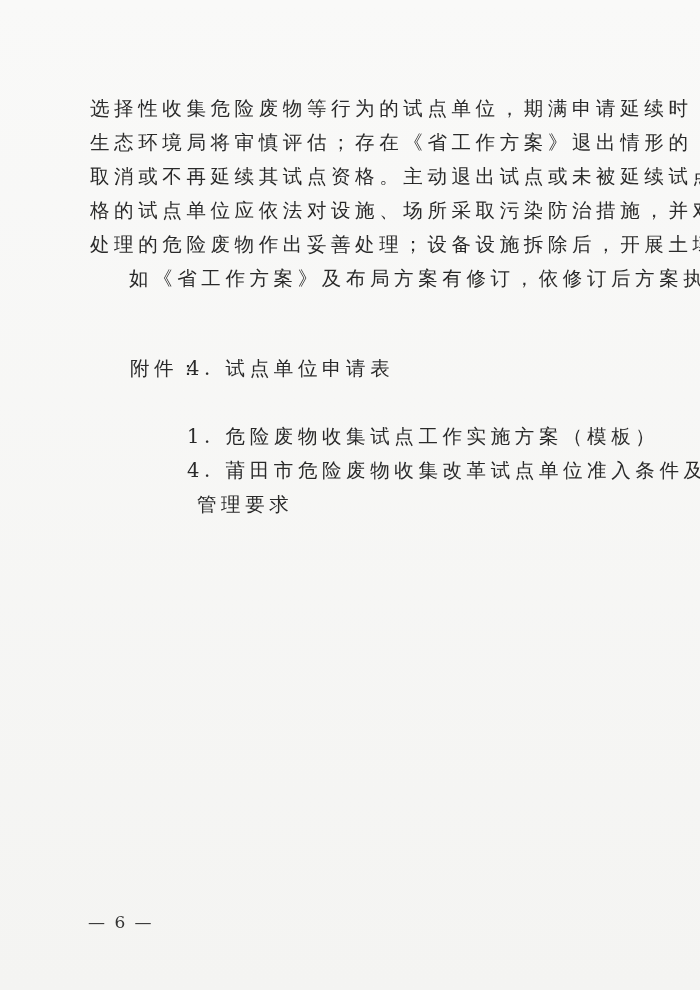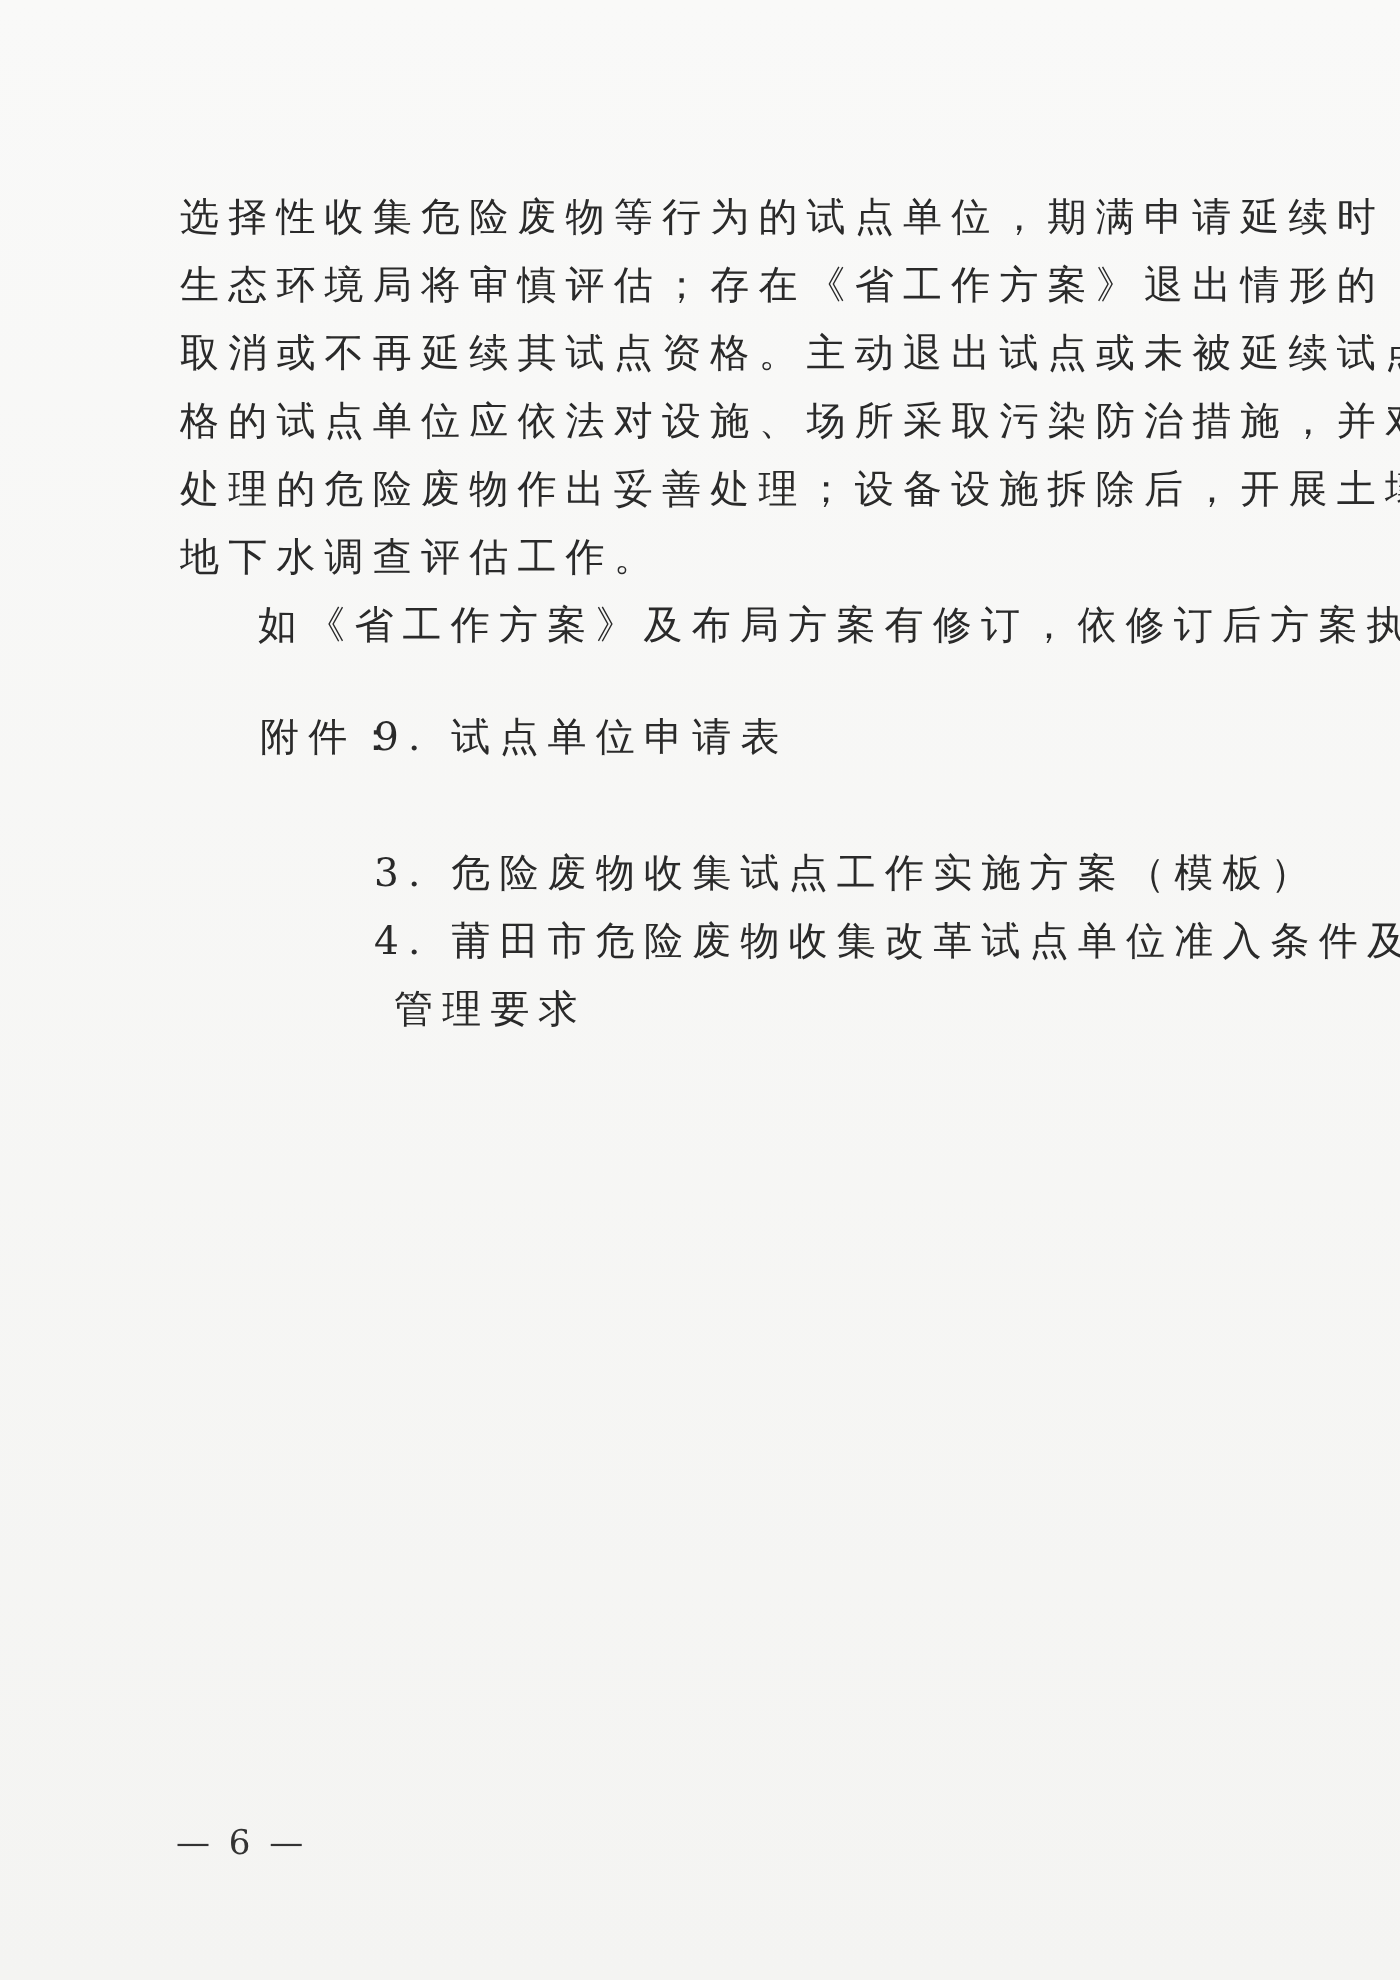--- a/index.html
+++ b/index.html
@@ -51,35 +51,34 @@
 <body>
 
 <div class="page">
 
   <div class="body-text">
     <div class="line">选择性收集危险废物等行为的试点单位，期满申请延续时，市</div>
     <div class="line">生态环境局将审慎评估；存在《省工作方案》退出情形的，将</div>
     <div class="line">取消或不再延续其试点资格。主动退出试点或未被延续试点资</div>
     <div class="line">格的试点单位应依法对设施、场所采取污染防治措施，并对未</div>
     <div class="line">处理的危险废物作出妥善处理；设备设施拆除后，开展土壤和</div>
-    <div class="line">地下水调查评估工作。</div>
     <div class="line indent">如《省工作方案》及布局方案有修订，依修订后方案执行。</div>
   </div>
 
   <div class="attach">
     <div class="attach-row">
       <span class="attach-label">附件：</span>
-      <span class="attach-item">9. 试点单位申请表</span>
+      <span class="attach-item">4. 试点单位申请表</span>
     </div>
     <div class="attach-row">
       <span class="attach-label"></span>
     </div>
     <div class="attach-row">
       <span class="attach-label"></span>
-      <span class="attach-item">3. 危险废物收集试点工作实施方案（模板）</span>
+      <span class="attach-item">1. 危险废物收集试点工作实施方案（模板）</span>
     </div>
     <div class="attach-row">
       <span class="attach-label"></span>
       <span class="attach-item">4. 莆田市危险废物收集改革试点单位准入条件及</span>
     </div>
     <div class="attach-row attach-cont">管理要求</div>
   </div>
 
   <div class="page-number">— 6 —</div>
 </div>

